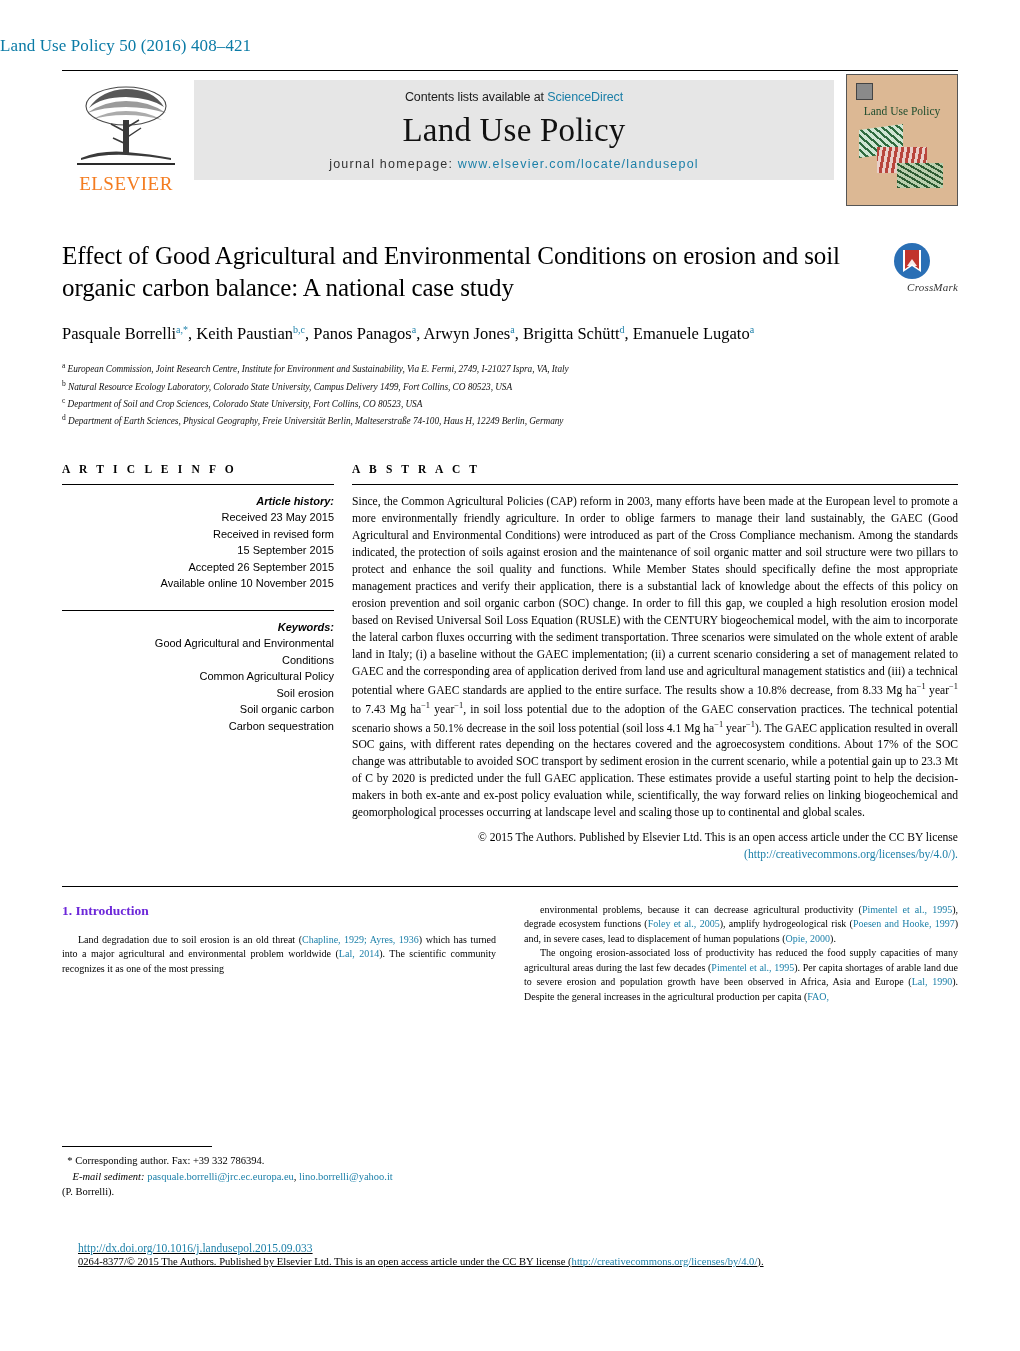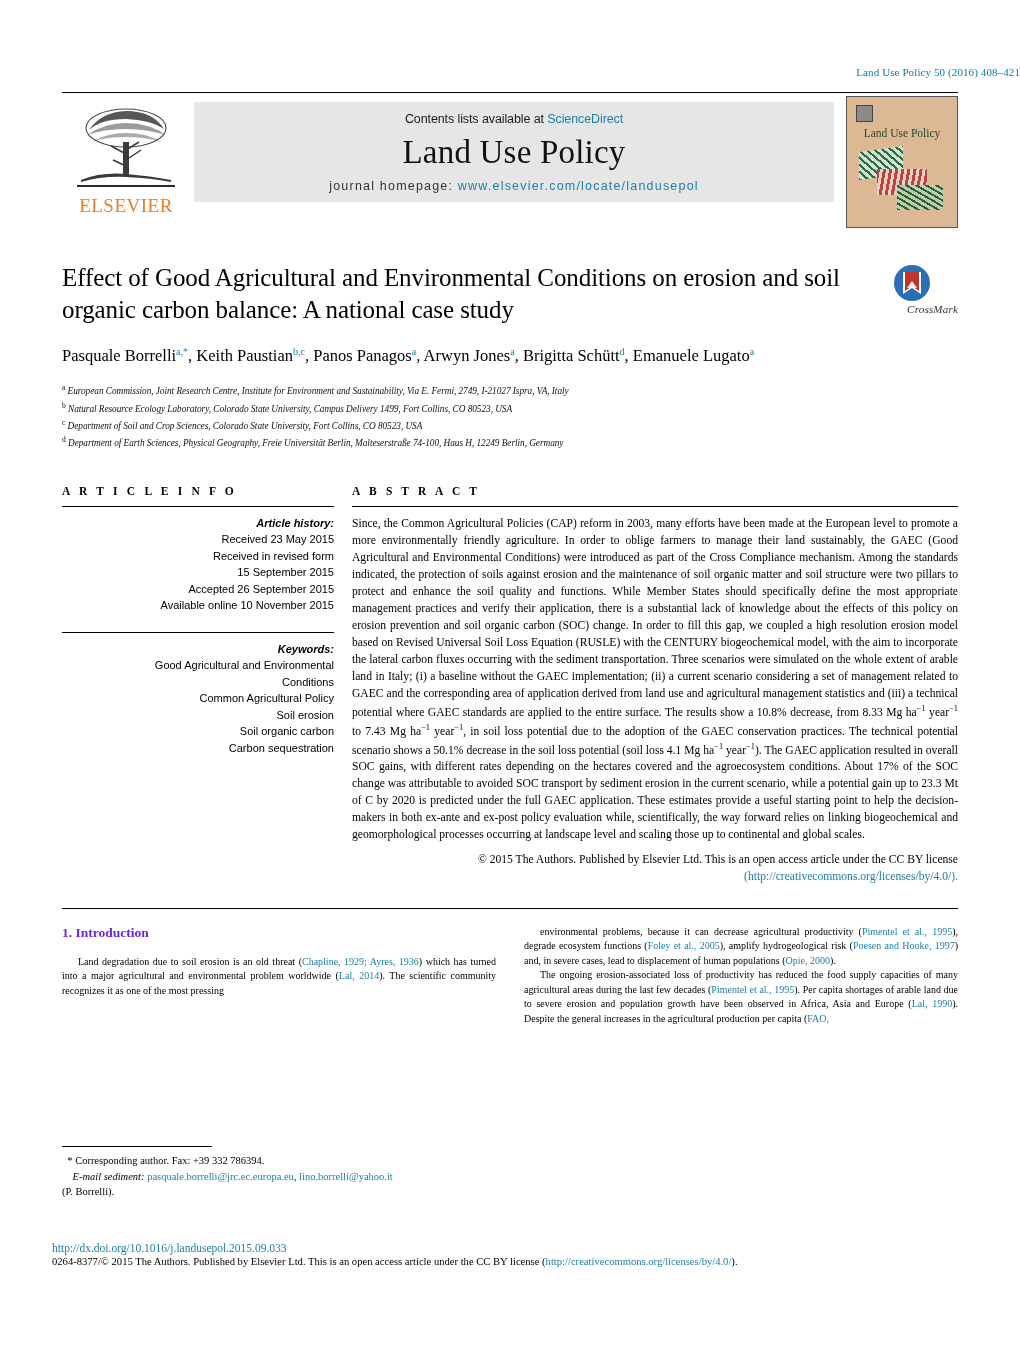--- a/index.html
+++ b/index.html
@@ -18,25 +18,25 @@
   .page {
     position: relative;
     width: 1020px;
     height: 1351px;
     padding: 0;
     box-sizing: border-box;
   }
 
   
   .running-head {
-    text-align: right;
-    font-size: 11px;
+    text-align: left;
+    font-size: 17px;
     color: #0b7ba6;
     letter-spacing: .1px;
-    padding-top: 66px;
+    padding-top: 36px;
     font-family: "Liberation Serif", serif;
   }
 
   
   .masthead {
     margin: 14px 62px 0 62px;
     border-top: 1.6px solid #000;
     padding-top: 9px;
     display: flex;
     align-items: stretch;
@@ -277,23 +277,24 @@
     font-family: "Liberation Serif", serif;
     font-size: 10.5px;
     line-height: 1.48;
     color: #000;
   }
   .fn-line .em { font-style: italic; }
 
   
   .footer {
     position: absolute;
-    left: 52px;
+    left: 78px;
     top: 1242px;
     width: 900px;
+    text-decoration: underline;
   }
   .doi-line {
     font-family: "Liberation Serif", serif;
     font-size: 11.5px;
     color: #1b7fa8;
     margin-bottom: 2px;
   }
   .issn-line {
     font-family: "Liberation Serif", serif;
     font-size: 10.6px;

